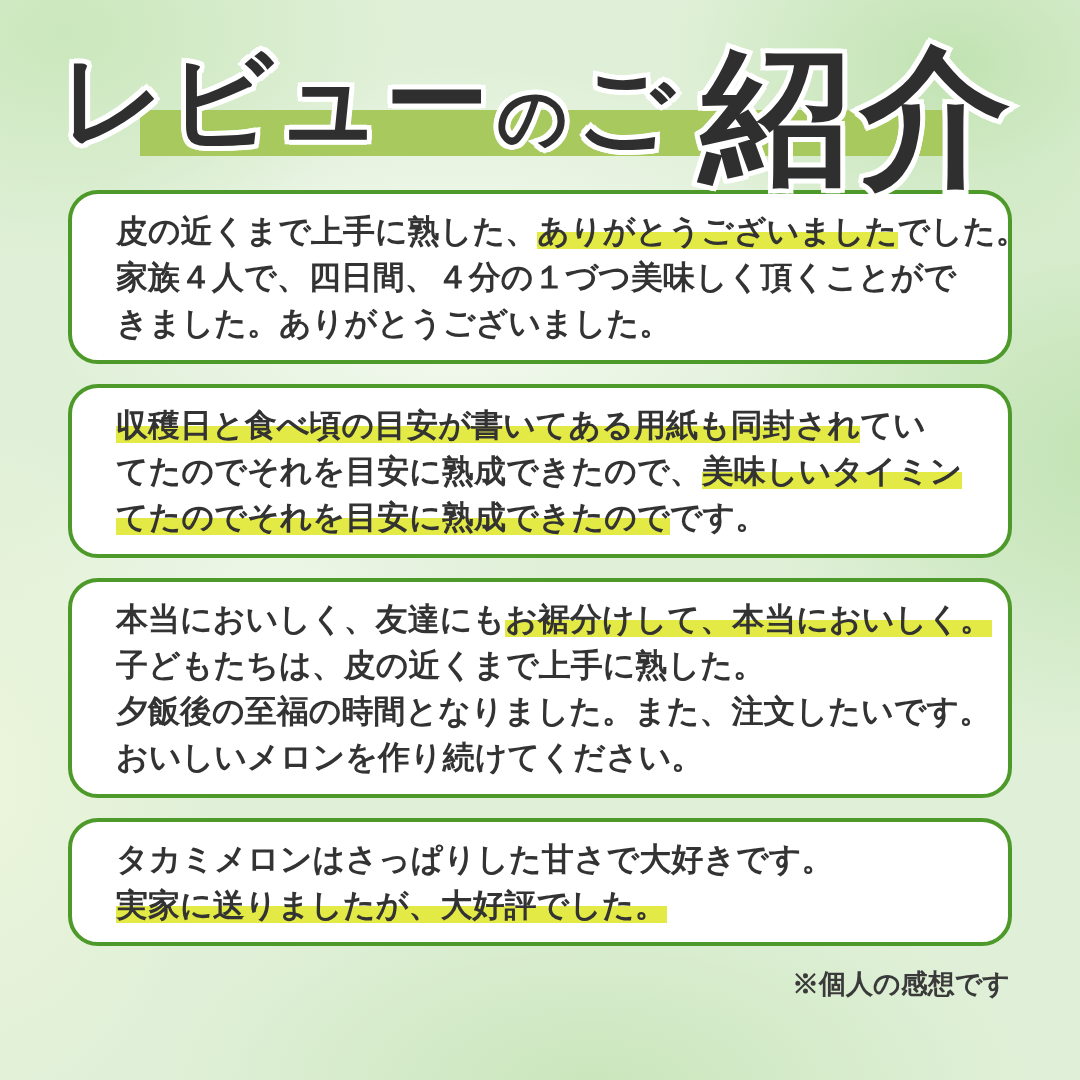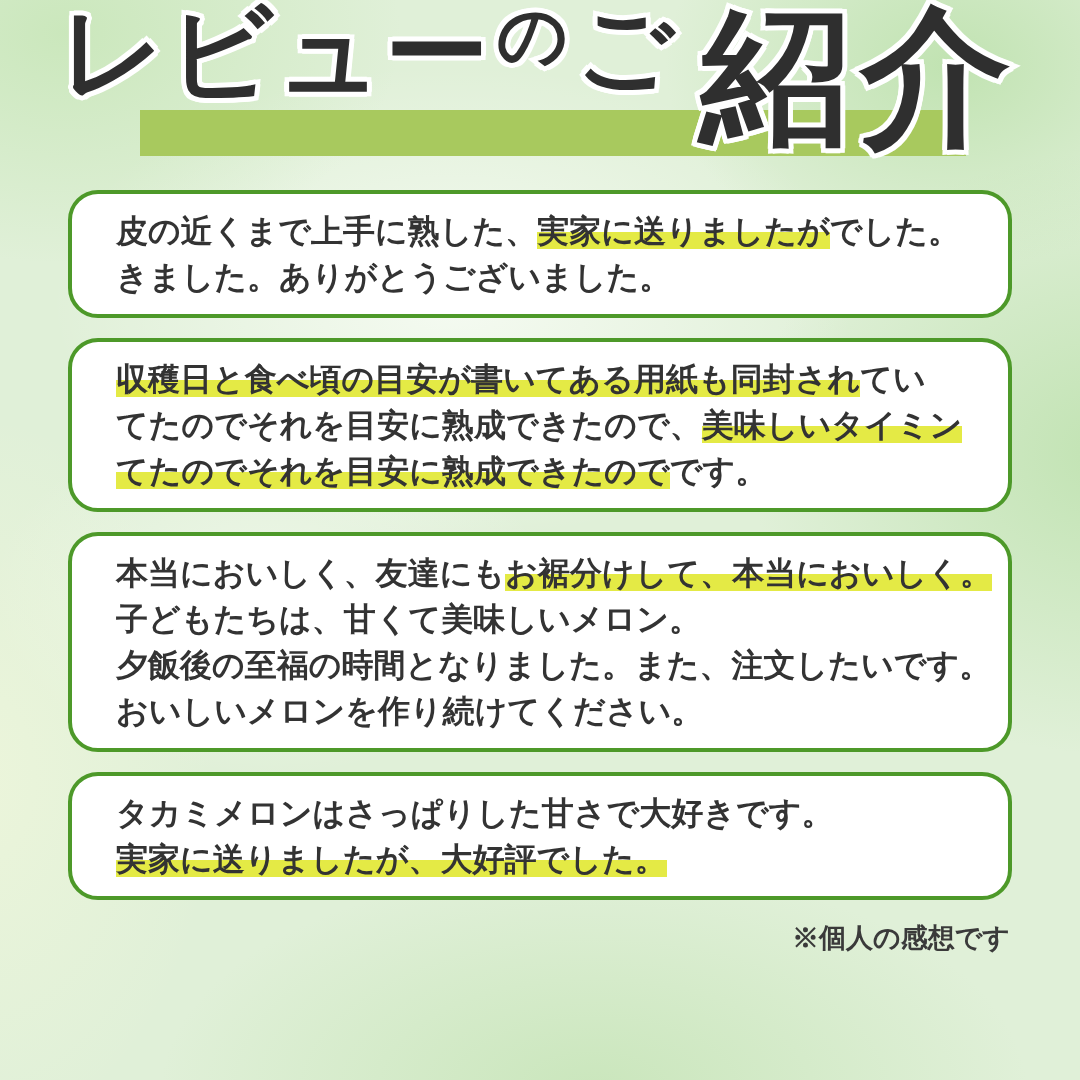--- a/index.html
+++ b/index.html
@@ -23,21 +23,21 @@
   
   .title-wrap { position:relative; height:190px; }
   .band {
     position:absolute; left:140px; top:110px;
     width:826px; height:46px;
     background:var(--band-green,#a8c95e);
   }
   .title-text {
     position:absolute; left:0; top:0;
     width:100%; height:192px;
-    display:flex; justify-content:center; 
+    display:flex; justify-content:center; align-items:flex-end;
     font-family:"DejaVu Serif", serif;
     font-weight:700;
     color:var(--title-color,#2f2f2f);
     white-space:nowrap;
     line-height:1;
   }
   .title-text span {
     -webkit-text-stroke:9px #ffffff;
     paint-order:stroke fill;
     text-shadow:
@@ -90,31 +90,32 @@
     <h1 class="title-text" style="margin:0;">
       <span class="t1">レビュー</span>
       <span class="t2">の</span>
       <span class="t3">ご</span>
       <span class="t4">紹介</span>
     </h1>
   </div>
 
   <section class="reviews">
     <div class="review-card">
-        <div class="review-line"><span>皮の近くまで上手に熟した、</span><span class="hl">実家に送りましたが</span><span>でした。</span></div>
+        <div class="review-line"><span>皮の近くまで上手に熟した、</span><span class="hl">ありがとうございました</span><span>でした。</span></div>
+        <div class="review-line"><span>家族４人で、四日間、４分の１づつ美味しく頂くことがで</span></div>
         <div class="review-line"><span>きました。ありがとうございました。</span></div>
       </div>
     <div class="review-card">
         <div class="review-line"><span class="hl">収穫日と食べ頃の目安が書いてある用紙も同封され</span><span>てい</span></div>
         <div class="review-line"><span>てたのでそれを目安に熟成できたので、</span><span class="hl">美味しいタイミン</span></div>
         <div class="review-line"><span class="hl">てたのでそれを目安に熟成できたので</span><span>です。</span></div>
       </div>
     <div class="review-card">
         <div class="review-line"><span>本当においしく、友達にも</span><span class="hl">お裾分けして、本当においしく。</span></div>
-        <div class="review-line"><span>子どもたちは、甘くて美味しいメロン。</span></div>
+        <div class="review-line"><span>子どもたちは、皮の近くまで上手に熟した。</span></div>
         <div class="review-line"><span>夕飯後の至福の時間となりました。また、注文したいです。</span></div>
         <div class="review-line"><span>おいしいメロンを作り続けてください。</span></div>
       </div>
     <div class="review-card">
         <div class="review-line"><span>タカミメロンはさっぱりした甘さで大好きです。</span></div>
         <div class="review-line"><span class="hl">実家に送りましたが、大好評でした。</span></div>
       </div>
   </section>
 
   <div class="footnote">※個人の感想です</div>

